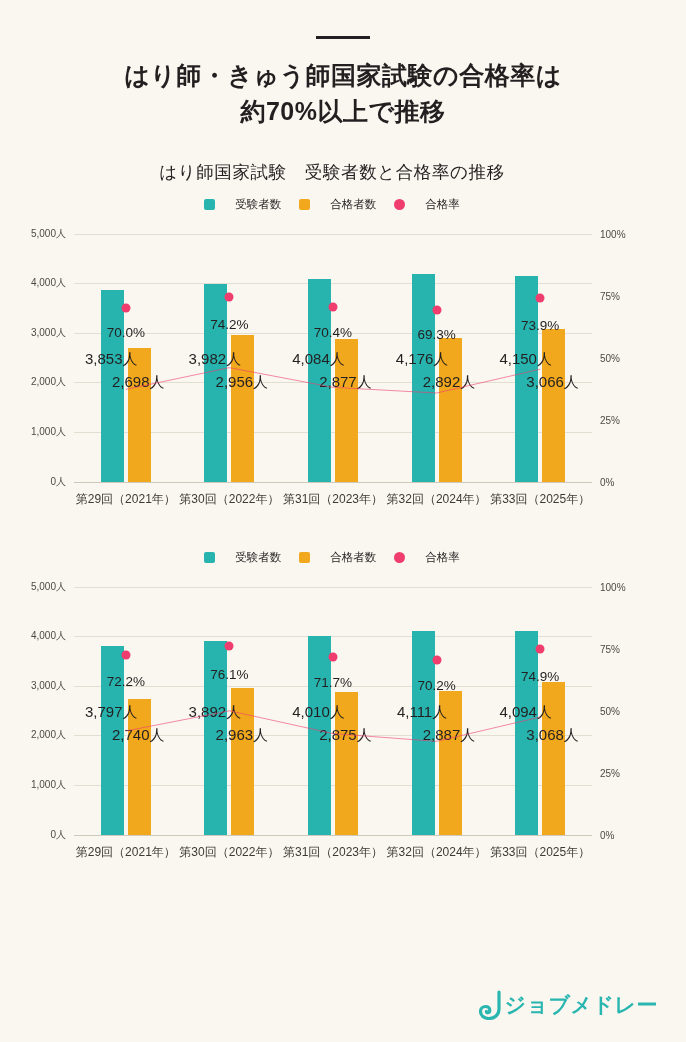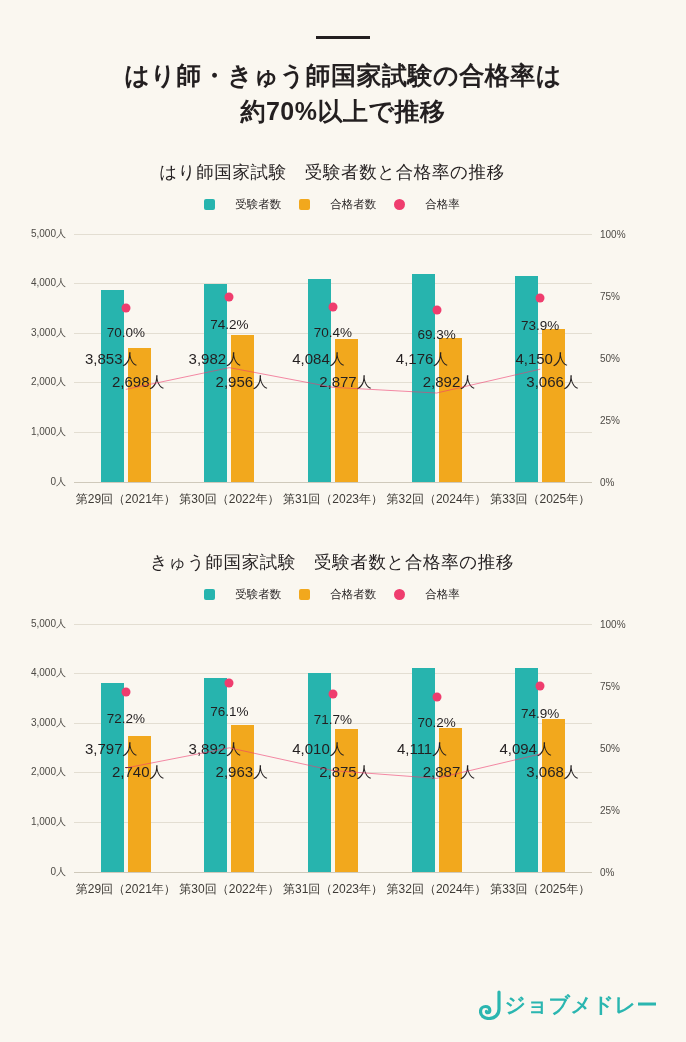--- a/index.html
+++ b/index.html
@@ -276,40 +276,39 @@
               <div class="bar-label" style="left: 36%; top: 47%; text-align: center;">4,176人</div>
               <div class="bar-label" style="left: 62%; top: 56.4%;">2,892人</div>
               <div class="rate-label" style="left: 50%; top: calc(48.025% - 26px);">69.3%</div>
               <div class="xlabel">第32回（2024年）</div>
             </div>
             <div class="group">
               <div class="bars">
                 <div class="bar exam" style="height: 83%;"></div>
                 <div class="bar pass" style="height: 61.32%;"></div>
               </div>
-              <div class="bar-label" style="left: 36%; top: 47%; margin-left: 16px;">4,150人</div>
+              <div class="bar-label" style="left: 36%; top: 47%;">4,150人</div>
               <div class="bar-label" style="left: 62%; top: 56.4%;">3,066人</div>
               <div class="rate-label" style="left: 50%; top: calc(44.575% - 26px);">73.9%</div>
               <div class="xlabel">第33回（2025年）</div>
             </div>
           </div>
           <svg class="line-svg" viewBox="0 0 100 100" preserveAspectRatio="none">
             <polyline points="10,30 30,25.799999999999997 50,29.599999999999994 70,30.700000000000003 90,26.099999999999994" fill="none" stroke="#ef3d6e" stroke-width="0.6" vector-effect="non-scaling-stroke"></polyline>
           </svg>
           <div style="position: absolute; left: 10%; top: 30%; width: 9px; height: 9px; border-radius: 50%; background: rgb(239, 61, 110); transform: translate(-50%, -50%);"></div>
           <div style="position: absolute; left: 30%; top: 25.8%; width: 9px; height: 9px; border-radius: 50%; background: rgb(239, 61, 110); transform: translate(-50%, -50%);"></div>
           <div style="position: absolute; left: 50%; top: 29.6%; width: 9px; height: 9px; border-radius: 50%; background: rgb(239, 61, 110); transform: translate(-50%, -50%);"></div>
           <div style="position: absolute; left: 70%; top: 30.7%; width: 9px; height: 9px; border-radius: 50%; background: rgb(239, 61, 110); transform: translate(-50%, -50%);"></div>
           <div style="position: absolute; left: 90%; top: 26.1%; width: 9px; height: 9px; border-radius: 50%; background: rgb(239, 61, 110); transform: translate(-50%, -50%);"></div>
         </div>
     </div>
   </div>
 
   <div class="chart-block" id="block-1" style="margin-top:36px;">
-    <div class="chart-title">きゅう師国家試験　受験者数と合格率の推移</div>
     <div class="legend">
       <span class="legend-item">
         <span class="swatch" style="background:#27b4ae"></span>
         <span>受験者数</span>
       </span>
       <span class="legend-item">
         <span class="swatch" style="background:#f2a81d"></span>
         <span>合格者数</span>
       </span>
       <span class="legend-item">

